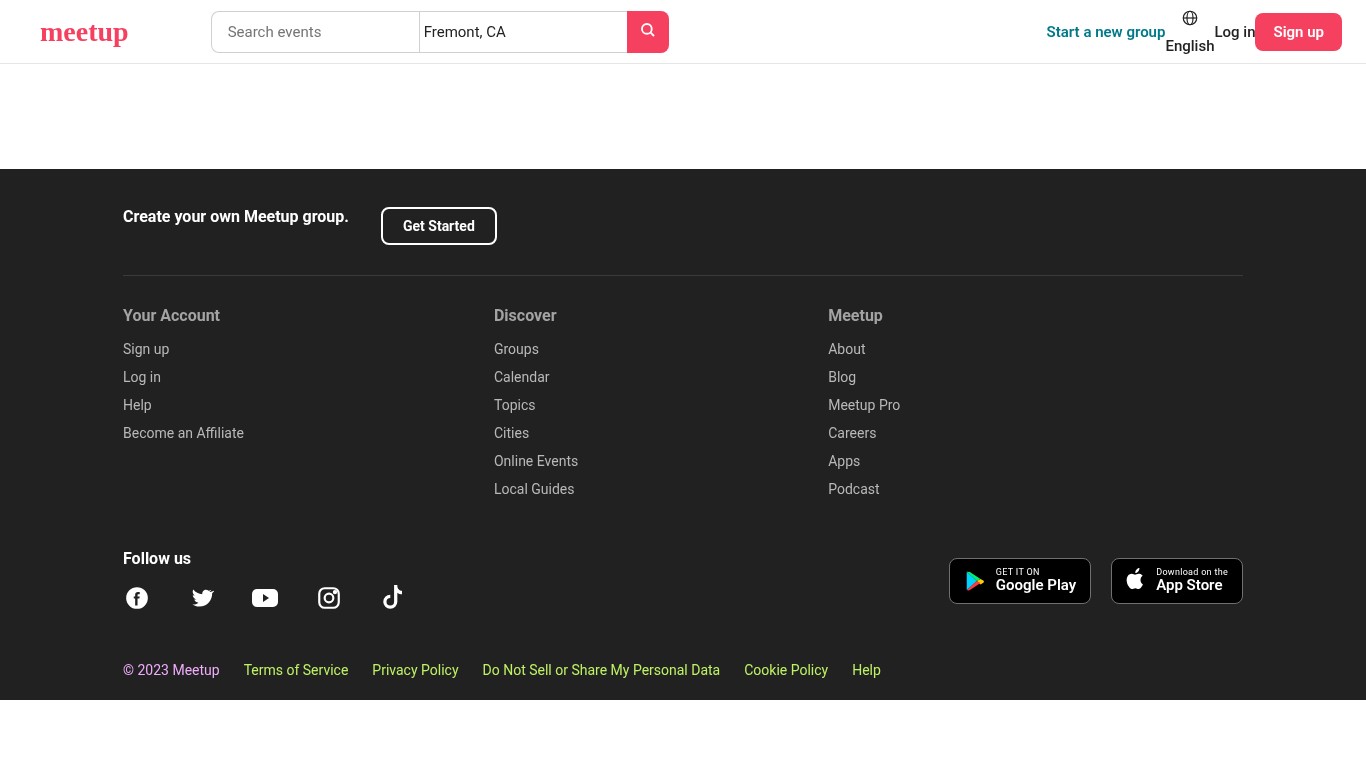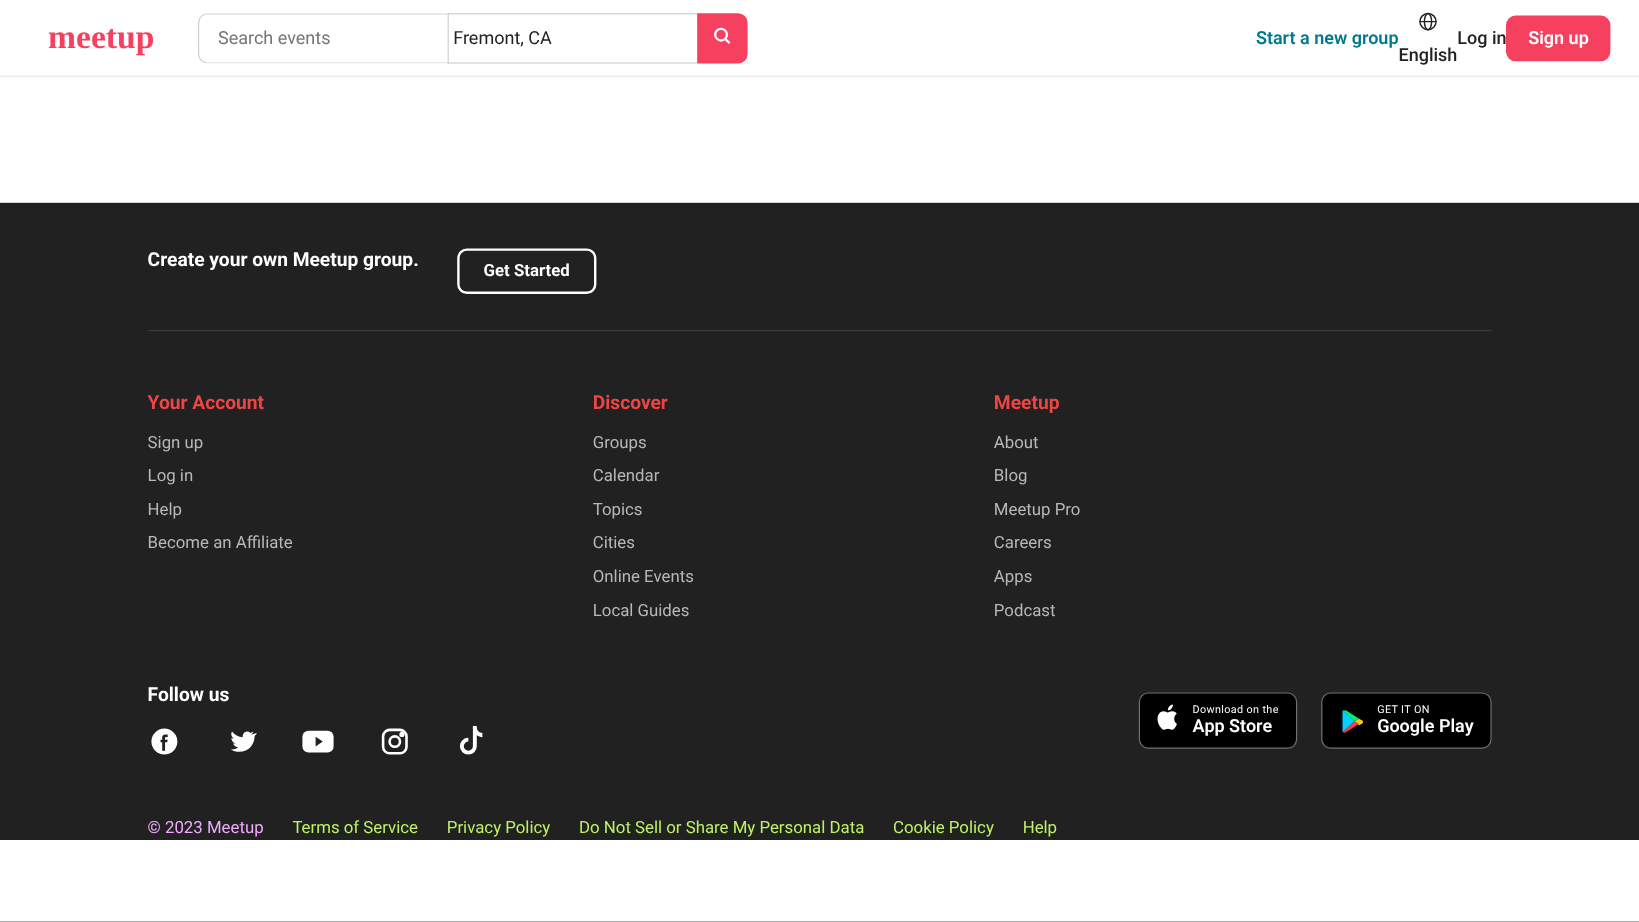--- a/index.html
+++ b/index.html
@@ -1,40 +1,40 @@
 <!DOCTYPE html>
 <html><head>
   <meta charset="utf-8">
   <style>
     * { margin:0; padding:0; box-sizing:border-box; font-family: -apple-system, BlinkMacSystemFont, "Segoe UI", Roboto, Helvetica, Arial, sans-serif; }
     body { background:#fff; width:1366px; height:768px; overflow:hidden; }
 
     
     .header { height:64px; border-bottom:1px solid #e6e6e6; display:flex; align-items:center; padding:0 24px 0 40px; }
     .logo { color:#f64060; font-family:"Brush Script MT", cursive; font-size:28px; font-weight:bold; line-height:1; margin-right:36px; cursor:pointer; text-decoration:none; }
-    .searchbar { display:flex; height:42px; }
+    .searchbar { display:flex; height:42px;margin-left:46px; }
     .search-input  { width:208px; height:100%; border:1px solid #d0d0d0; border-right:none; border-radius:8px 0 0 8px; padding:0 16px; font-size:15px; color:#666; outline:none; background:#fff; }
     .location-input{ width:208px; height:100%; border:1px solid #d0d0d0; border-right:none; padding:0 4px; font-size:15px; color:#222; outline:none; background:#fff; }
     .search-btn    { width:42px; height:100%; border:none; background:#f64060; color:#fff; border-radius:0 8px 8px 0; display:flex; align-items:center; justify-content:center; cursor:pointer; }
     .header-right { margin-left:auto; display:flex; align-items:center; font-size:15px; }
     .start-group  { color:#00798a; font-weight:600; cursor:pointer; }
     .lang-wrap    { display:flex; align-items:center; gap:6px; color:#222; cursor:pointer; font-weight:500;flex-direction:column; }
     .login-link   { color:#222; cursor:pointer; font-weight:500; }
     .signup-btn   { background:#f64060; color:#fff; border:none; border-radius:8px; padding:10px 18px; font-size:15px; font-weight:600; cursor:pointer; }
 
     
     .footer-wrap { position:absolute; top:169px; left:0; right:0; bottom:0; background:#212121; color:#fff; }
     .footer-inner { width:1120px; margin:0 auto; padding:38px 0 0 0; position:relative; }
 
     .cta-row { display:flex; align-items:flex-start; gap:32px; padding-bottom:30px; border-bottom:1px solid #3a3a3a; }
     .cta-text { font-size:16px; font-weight:700; }
     .cta-btn  { border:2px solid #fff; color:#fff; background:transparent; border-radius:8px; padding:9px 20px; font-size:14px; font-weight:700; cursor:pointer; }
 
     .cols { display:flex; gap:250px; padding-top:30px; }
-    .col h4 { font-size:16px; font-weight:700; margin-bottom:16px; color:#ef4444;margin-top:20px; }
+    .col h4 { font-size:16px; font-weight:700; margin-bottom:16px; color:#a3a3a3; }
     .col a  { display:block; color:#b8b8b8; text-decoration:none; font-size:14px; margin-bottom:12px; cursor:pointer; }
 
     .follow-row { display:flex; align-items:center; justify-content:space-between; margin-top:40px; }
     .follow-left h4 { font-size:16px; font-weight:700; margin-bottom:16px; }
     .social-icons { display:flex; gap:36px; }
     .social-icons span { width:28px; height:28px; display:flex; align-items:center; justify-content:center; cursor:pointer; }
     .store-badges { display:flex; gap:20px; }
     .badge { display:flex; align-items:center; gap:10px; border:1px solid #707070; border-radius:8px; padding:8px 14px; cursor:pointer; color:#fff; background:#000; }
     .badge .tiny { font-size:9px; letter-spacing:0.3px; }
     .badge .big  { font-size:15px; font-weight:600; line-height:1.1; }
@@ -150,42 +150,42 @@
           <span>
             <svg width="22" height="26" viewBox="0 0 20 24" fill="#fff">
                 <path d="M14 0h-3v15.5a3.5 3.5 0 1 1-3.5-3.5V9a6.5 6.5 0 1 0 6.5 6.5V7.2c1.2.9 2.7 1.4 4.3 1.4V5.4c-2.4 0-4.3-2-4.3-4.4z"></path>
               </svg>
           </span>
         </div>
       </div>
 
       <div class="store-badges">
         <div class="badge">
-          <span class="apple-glyph">
-            <svg width="20" height="24" viewBox="0 0 20 24" fill="#fff">
-                <path d="M14.5 12.7c0-2.6 2.1-3.8 2.2-3.9-1.2-1.8-3.1-2-3.7-2-1.6-.2-3.1.9-3.9.9-.8 0-2-.9-3.4-.9-1.7 0-3.3 1-4.2 2.6-1.8 3.1-.5 7.7 1.3 10.2.9 1.2 1.9 2.6 3.2 2.5 1.3 0 1.8-.8 3.3-.8 1.5 0 2 .8 3.3.8 1.4 0 2.3-1.3 3.1-2.5.6-.9 1.2-2.3 1.2-2.4-.1 0-2.4-.9-2.4-4.5zM12.3 4.4c.7-.9 1.2-2.1 1.1-3.3-1 0-2.3.7-3 1.6-.7.8-1.3 2-1.1 3.2 1.1.1 2.3-.6 3-1.5z"></path>
-              </svg>
-          </span>
-          <div>
-            <div class="tiny">Download on the</div>
-            <div class="big">App Store</div>
-          </div>
-        </div>
-        <div class="badge">
           <span class="play-glyph">
             <svg width="22" height="22" viewBox="0 0 24 24">
                 <path fill="#00d2ff" d="M3 2l11 10L3 22z"></path>
                 <path fill="#ffce00" d="M14 12l4-2.3 3 1.7c1 .6 1 2 0 2.6l-3 1.7z"></path>
                 <path fill="#ff3a44" d="M3 22l11-10 4 2.3-12 7.7c-1 .6-2-.1-3 0z"></path>
                 <path fill="#00f076" d="M3 2c1-.1 2 .6 3 0l12 7.7-4 2.3z"></path>
               </svg>
           </span>
           <div>
             <div class="tiny">GET IT ON</div>
             <div class="big">Google Play</div>
+          </div>
+        </div>
+        <div class="badge">
+          <span class="apple-glyph">
+            <svg width="20" height="24" viewBox="0 0 20 24" fill="#fff">
+                <path d="M14.5 12.7c0-2.6 2.1-3.8 2.2-3.9-1.2-1.8-3.1-2-3.7-2-1.6-.2-3.1.9-3.9.9-.8 0-2-.9-3.4-.9-1.7 0-3.3 1-4.2 2.6-1.8 3.1-.5 7.7 1.3 10.2.9 1.2 1.9 2.6 3.2 2.5 1.3 0 1.8-.8 3.3-.8 1.5 0 2 .8 3.3.8 1.4 0 2.3-1.3 3.1-2.5.6-.9 1.2-2.3 1.2-2.4-.1 0-2.4-.9-2.4-4.5zM12.3 4.4c.7-.9 1.2-2.1 1.1-3.3-1 0-2.3.7-3 1.6-.7.8-1.3 2-1.1 3.2 1.1.1 2.3-.6 3-1.5z"></path>
+              </svg>
+          </span>
+          <div>
+            <div class="tiny">Download on the</div>
+            <div class="big">App Store</div>
           </div>
         </div>
       </div>
     </div>
 
     <div class="legal-row">
       <span class="copyright">© 2023 Meetup</span>
       <a>Terms of Service</a>
       <a>Privacy Policy</a>
       <a>Do Not Sell or Share My Personal Data</a>

